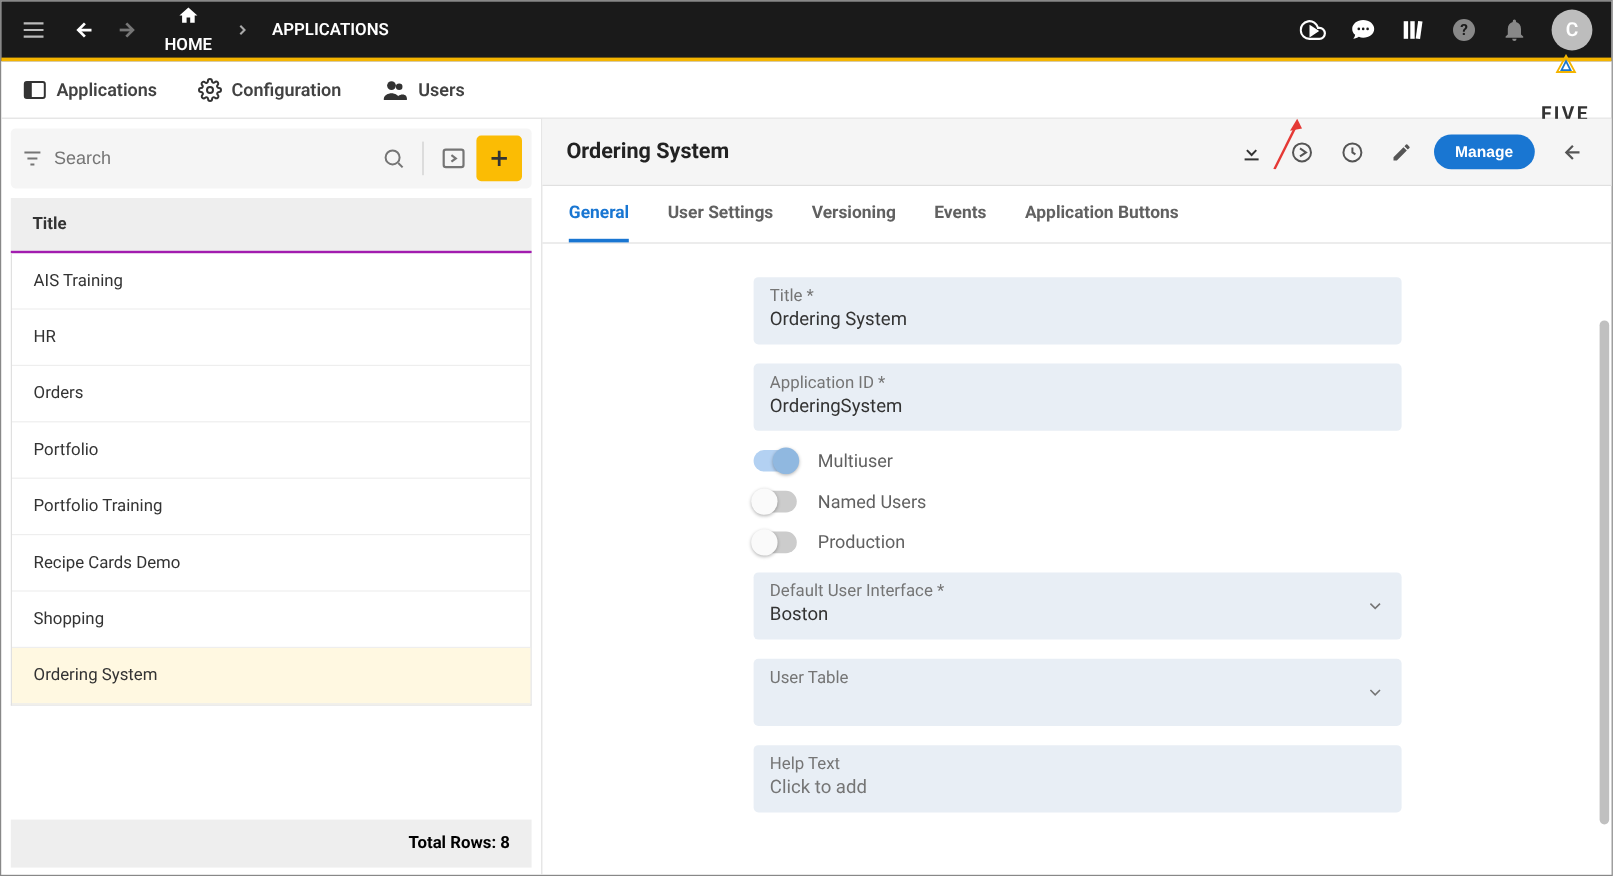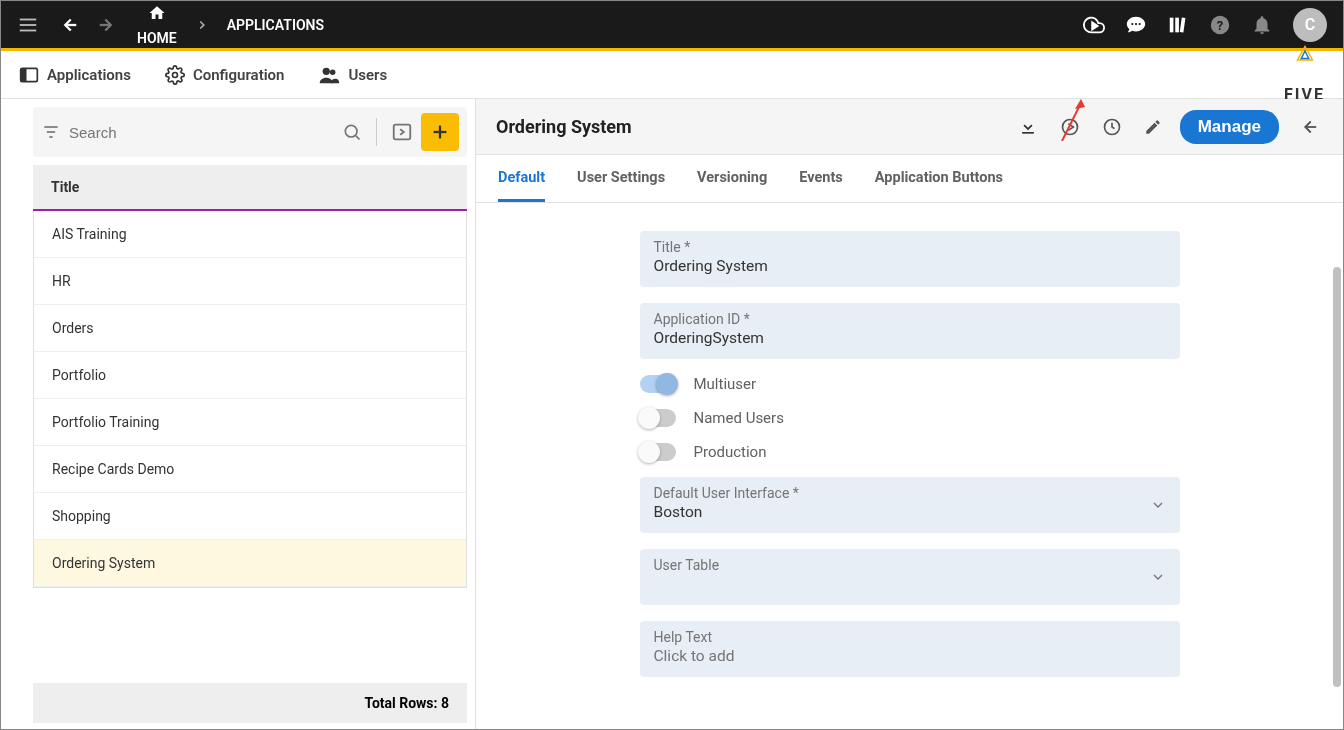--- a/index.html
+++ b/index.html
@@ -16,21 +16,21 @@
 .bc-item { font-weight: 600; font-size: 14px; }
 .avatar { width: 34px; height: 34px; border-radius: 50%; background: #bdbdbd; display: flex; align-items: center; justify-content: center; font-weight: 600; color: #fff; }
 
 
 .seconbar { height: 48px; display: flex; align-items: center; padding: 0 18px; border-bottom: 1px solid #e0e0e0; gap: 34px; }
 .seconbar .tab { display: flex; align-items: center; gap: 8px; font-size: 15px; font-weight: 600; color: #424242; cursor: pointer; }
 .brand { margin-left: auto; display: flex; align-items: center; gap: 22px; font-weight: 700; letter-spacing: 2px; color: #333; flex-direction: column; }
 .brand-logo { width:18px; height:18px; }
 
 
-.main { display: flex; height: calc(730px - 50px - 48px); padding-left: 24px; }
+.main { display: flex; height: calc(730px - 50px - 48px); }
 .left-pane { width: 450px; padding: 8px; display: flex; flex-direction: column; }
 .right-pane { flex: 1; display: flex; flex-direction: column; border-left: 1px solid #e0e0e0; position: relative; }
 
 
 .searchrow { display: flex; align-items: center; background: #f5f5f5; border-radius: 4px; padding: 6px 8px; gap: 8px; }
 .searchrow .filter-ic, .searchrow .search-ic, .searchrow .inbox-ic { color: #757575; display:flex; }
 .searchrow input { flex: 1; border: none; background: transparent; font-size: 15px; outline: none; color: #333; }
 .searchrow .divider { width: 1px; height: 28px; background: #ccc; margin: 0 6px; }
 .addbtn { width: 38px; height: 38px; background: #fbbc04; border-radius: 4px; display: flex; align-items: center; justify-content: center; color: #333; cursor: pointer; }
 
@@ -39,21 +39,21 @@
 .list { border: 1px solid #e0e0e0; border-top: none; flex: 0 0 auto; }
 .list-item { padding: 15px 18px; font-size: 14px; color: #333; border-bottom: 1px solid #eee; cursor: pointer; }
 .list-item.selected { background: #fff8e1; }
 .list-footer { background: #eeeeee; padding: 12px 18px; text-align: right; font-weight: 700; font-size: 14px; margin-top: auto; }
 
 
 .detail-head { height: 56px; background: #f5f5f5; display: flex; align-items: center; padding: 0 20px; gap: 14px; border-bottom: 1px solid #e0e0e0; }
 .detail-title { font-size: 18px; font-weight: 700; color: #222; }
 .detail-head .spacer { flex: 1; }
 .action-ic { color: #555; cursor: pointer; display:flex; padding: 4px; }
-.manage-btn { background: #1976d2; color: #fff; border: none; padding: 7px 18px; border-radius: 16px; font-size: 17px; font-weight: 600; cursor: pointer; }
+.manage-btn { background: #1976d2; color: #fff; border: none; padding: 7px 18px; border-radius: 16px; font-size: 13px; font-weight: 600; cursor: pointer; }
 
 
 .tabsrow { display: flex; gap: 32px; padding: 0 22px; border-bottom: 1px solid #e0e0e0; height: 48px; align-items: center; }
 .tabsrow .dtab { font-size: 14.5px; font-weight: 700; color: #616161; cursor: pointer; height: 100%; display: flex; align-items: center; border-bottom: 3px solid transparent; }
 .tabsrow .dtab.active { color: #1976d2; border-bottom-color: #1976d2; }
 
 
 .formarea { flex: 1; overflow-y: auto; padding: 28px 0 20px 0; display: flex; flex-direction: column; align-items: center; gap: 16px; }
 .field { width: 540px; background: #e8eef5; border-radius: 4px; padding: 8px 14px 10px 14px; position: relative; }
 .field .flabel { font-size: 14px; color: #757575; }
@@ -263,21 +263,21 @@
       <button class="manage-btn">Manage</button>
       <span class="action-ic">
         <svg width="22" height="22" viewBox="0 0 24 24" fill="none" stroke="#555" stroke-width="2">
             <polyline points="15 18 9 12 15 6"></polyline>
             <line x1="9" y1="12" x2="21" y2="12"></line>
           </svg>
       </span>
     </div>
 
     <div class="tabsrow" id="dtabs">
-        <div class="dtab active">Default</div>
+        <div class="dtab active">General</div>
         <div class="dtab">User Settings</div>
         <div class="dtab">Versioning</div>
         <div class="dtab">Events</div>
         <div class="dtab">Application Buttons</div>
       </div>
 
     <div class="formarea">
       <div class="field">
         <div class="flabel">Title *</div>
         <div class="fvalue">Ordering System</div>

